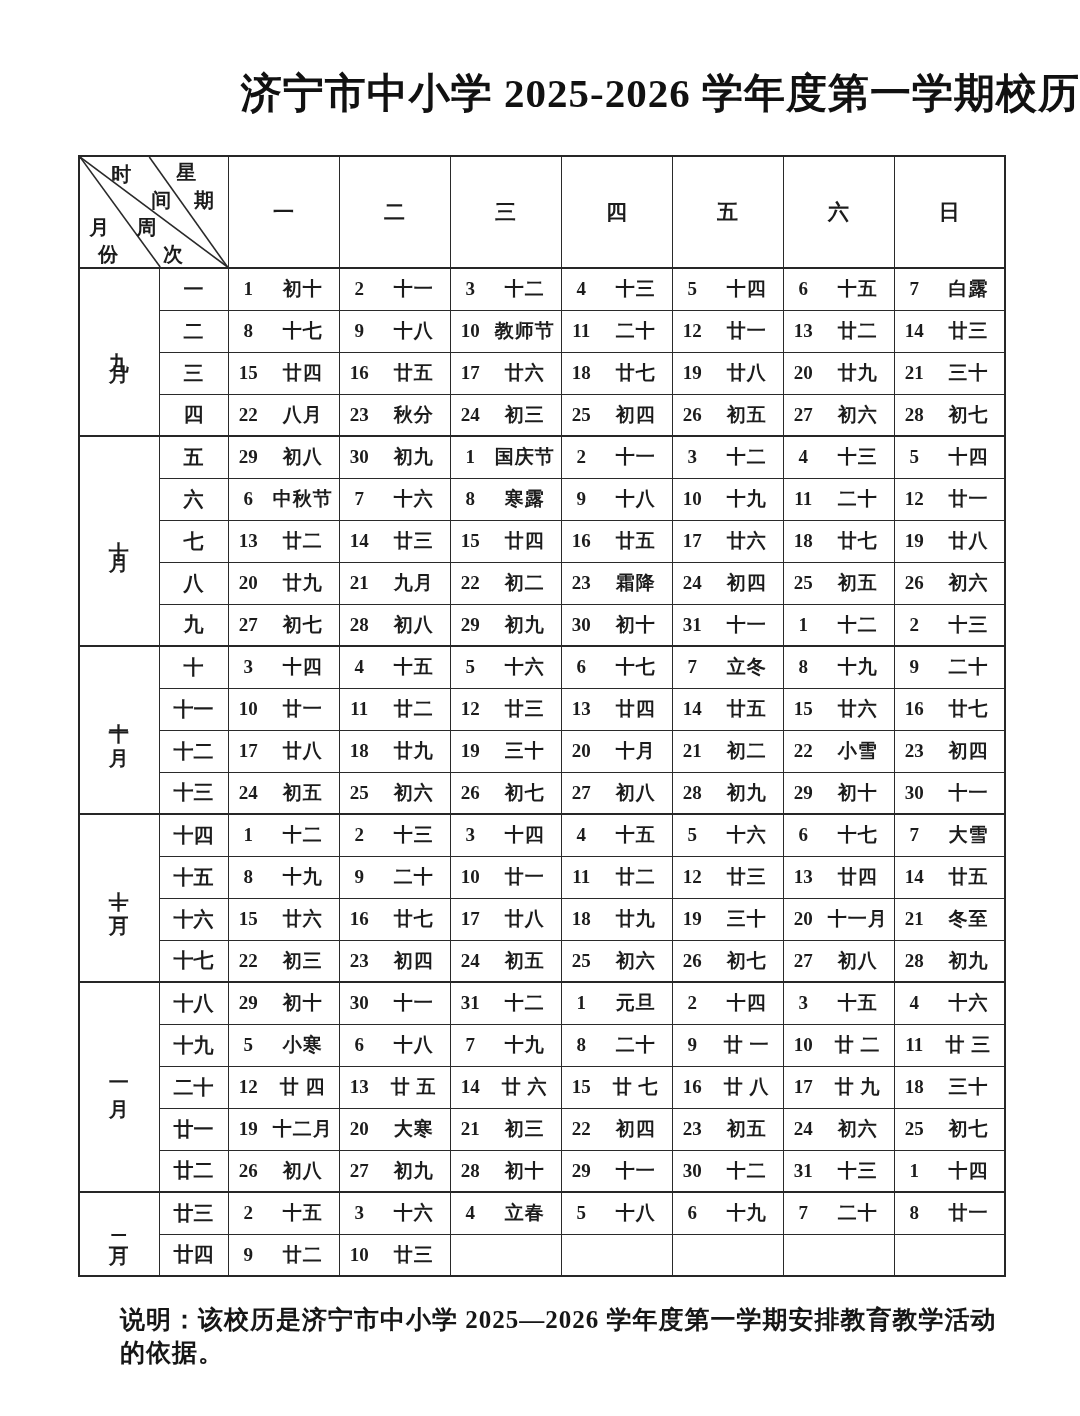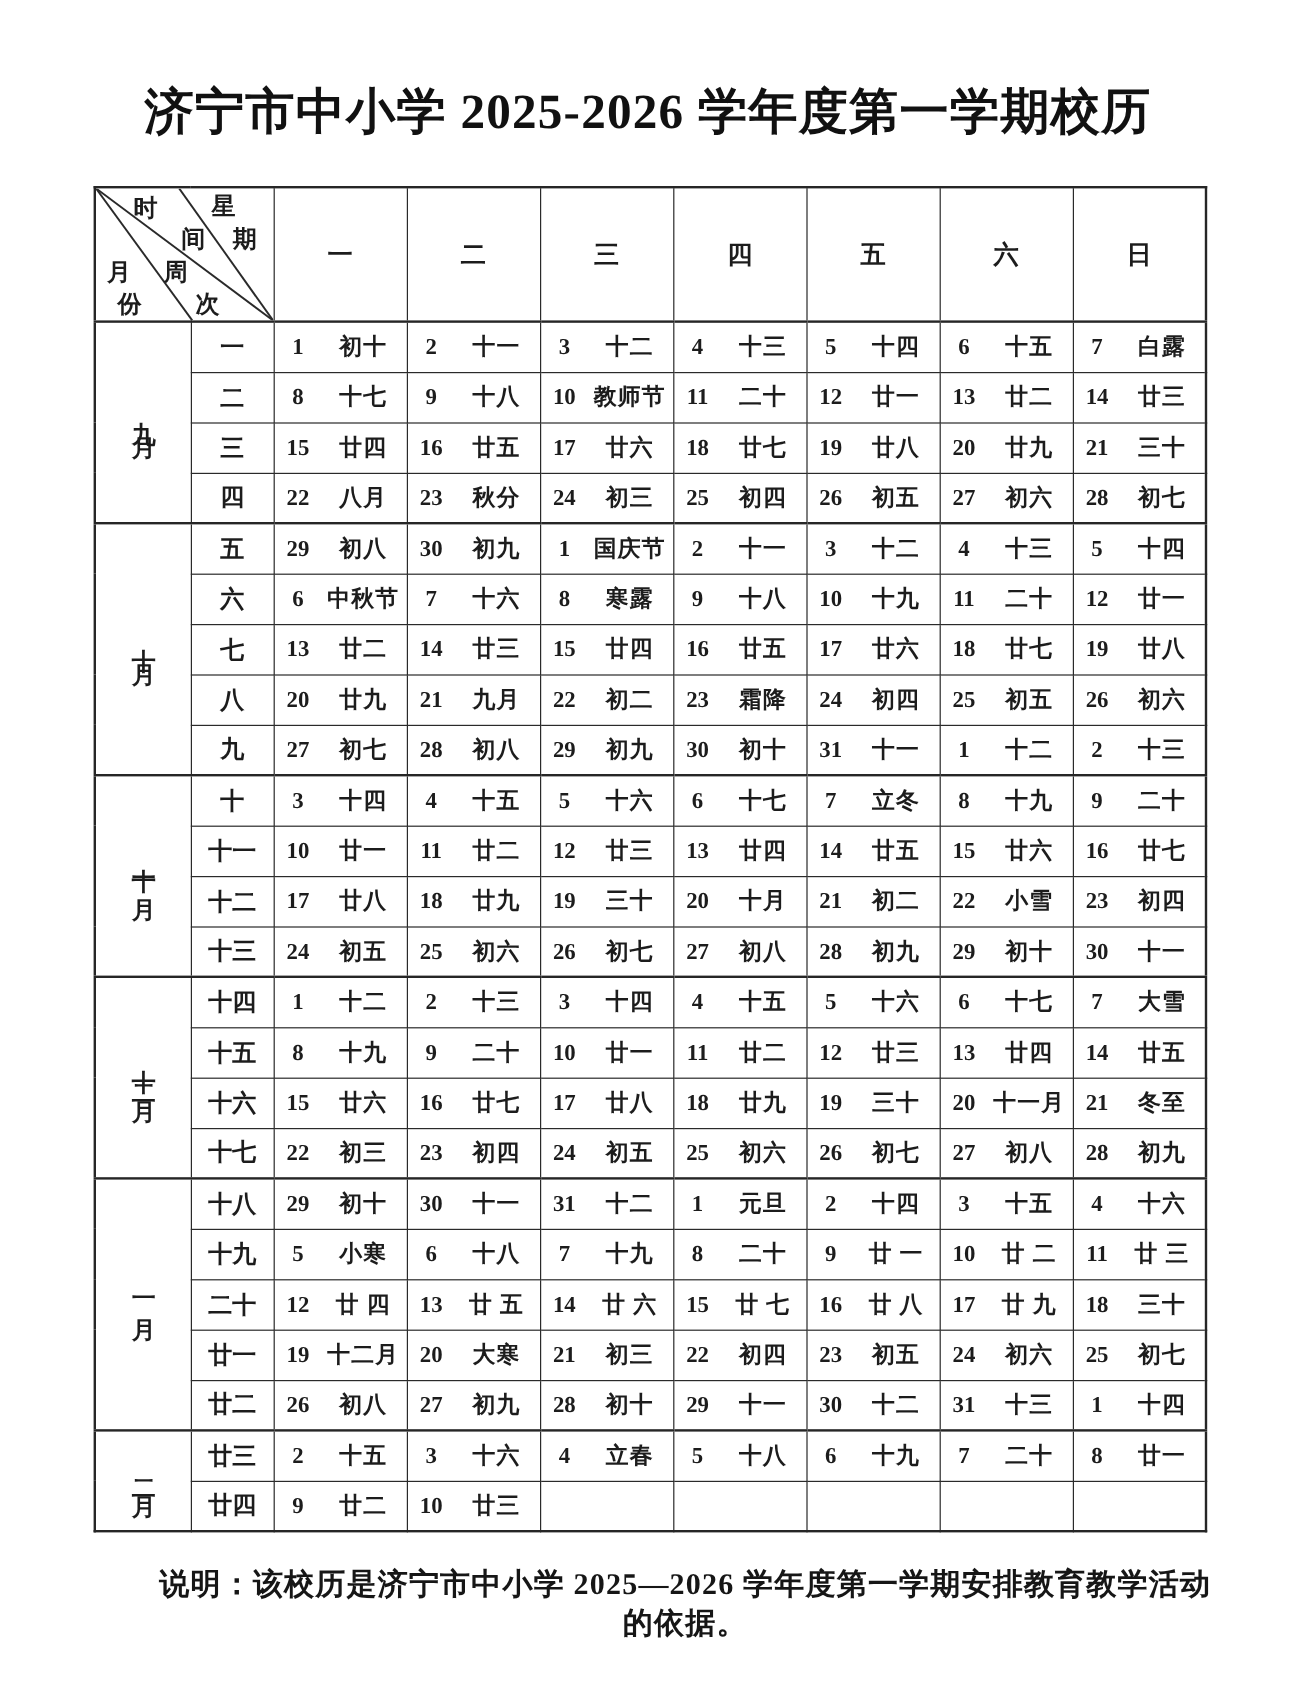--- a/index.html
+++ b/index.html
@@ -12,21 +12,21 @@
     width: 1080px;
     height: 1416px;
     background: #ffffff;
     color: #1c1c1c;
     font-family: "Liberation Serif", "DejaVu Serif", serif;
     overflow: hidden;
   }
   .title {
     margin: 0;
     padding-top: 66px;
-    text-align: center;
+    text-align: right;
     font-size: 41px;
     font-weight: 700;
     letter-spacing: 1px;
     color: #111;
   }
   table.calendar {
     border-collapse: collapse;
     table-layout: fixed;
     margin: 34px 0 0 78px;
     width: 927px;
@@ -97,21 +97,20 @@
     font-size: 19px;
     font-weight: 600;
     letter-spacing: 1px;
   }
   .note {
     margin: 26px 58px 0 120px;
     font-size: 25px;
     font-weight: 700;
     letter-spacing: 1px;
     color: #161616;
-    text-align: center;
   }
   .issuer {
     margin: 44px 150px 0 0;
     text-align: right;
     font-size: 28px;
     font-weight: 700;
     font-family: "Liberation Sans", "DejaVu Sans", sans-serif;
     letter-spacing: 2px;
     color: #161616;
   }

